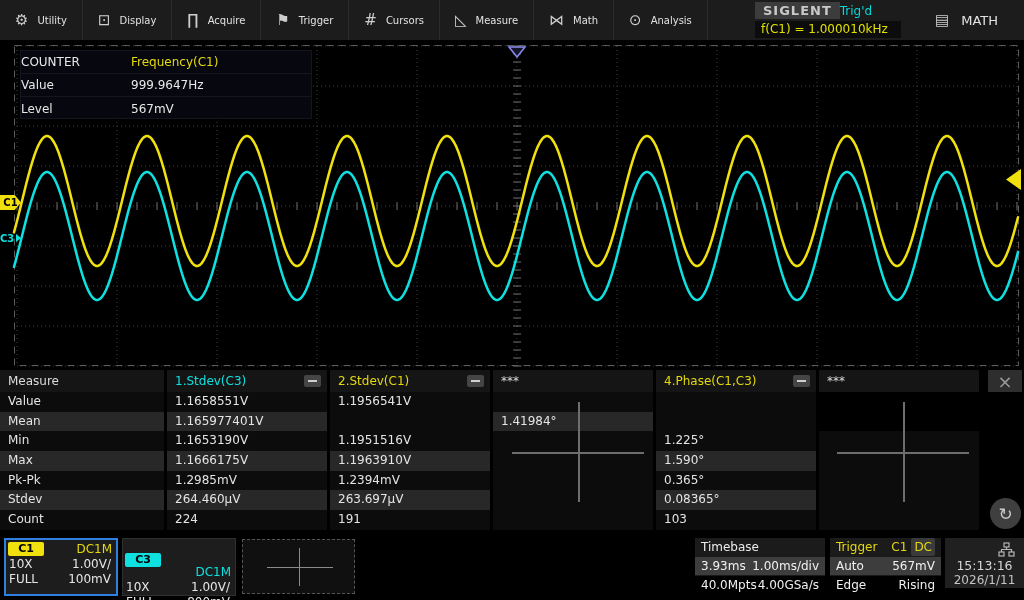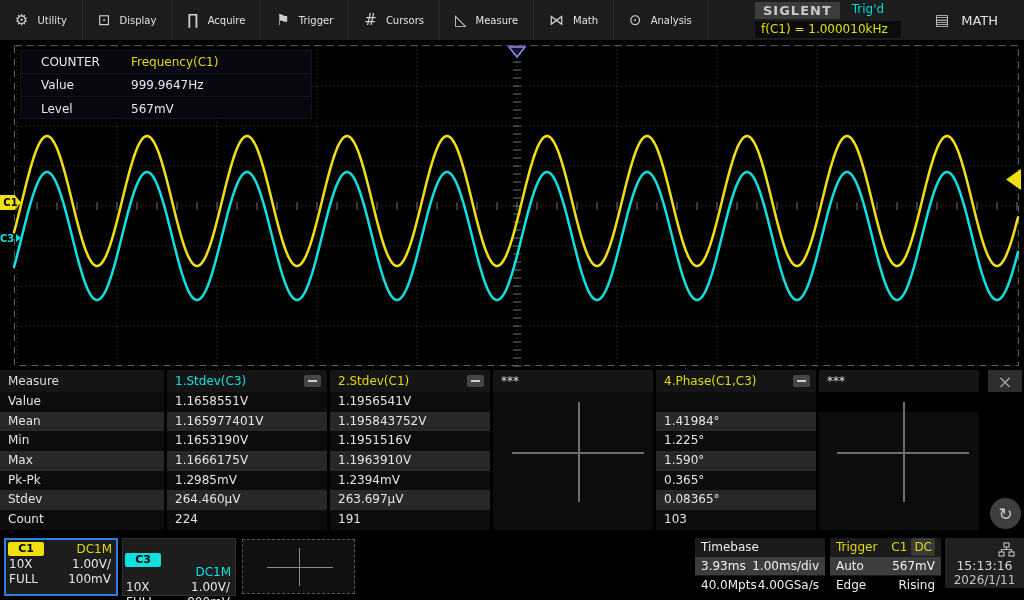--- a/index.html
+++ b/index.html
@@ -9,21 +9,21 @@
 
   
   .topbar{position:absolute;top:0;left:0;width:1024px;height:40px;background:#1c1c1c;
           display:flex;align-items:stretch;}
   .menu-item{display:flex;align-items:center;gap:9px;padding:0 15px;cursor:default;
              border-right:1px solid #2b2b2b;}
   .mi-icon{font-size:15px;color:#cfcfcf;line-height:1;}
   .mi-label{font-size:10px;color:#e2e2e2;}
   .brand-block{margin-left:auto;display:flex;flex-direction:column;justify-content:center;
                width:146px;gap:2px;padding:2px 0;}
-  .brand-row{display:flex;gap:12px;height:17px;}
+  .brand-row{display:flex;align-items:center;gap:0;height:17px;}
   .brand-logo{background:#3c3c3c;color:#c9c9c9;font-weight:bold;letter-spacing:1px;
               font-size:13px;padding:0 8px;height:17px;line-height:17px;}
   .trig-status{color:#00d8d8;font-size:12px;}
   .freq-readout{background:#0c0c0c;color:#e0e000;font-size:12px;height:17px;line-height:17px;
                 padding:0 6px;}
   .math-btn{display:flex;align-items:center;gap:12px;padding:0 26px 0 22px;margin-left:12px;}
   .math-btn .mi-icon{font-size:15px;}
   .math-btn .mi-label{font-size:13px;}
 
   
@@ -34,21 +34,21 @@
              clip-path:polygon(0 0,70% 0,100% 50%,70% 100%,0 100%);}
   .c3-marker{left:0;top:231px;color:#0fe0e0;display:flex;align-items:center;gap:2px;height:14px;}
   .c3-arrow{width:0;height:0;border-left:5px solid #0fe0e0;border-top:4px solid transparent;
             border-bottom:4px solid transparent;}
 
   
   .counter-panel{position:absolute;left:20px;top:50px;width:292px;height:69px;
                  background:rgba(8,9,16,0.92);border:1px solid #15151f;font-size:12px;z-index:4;}
   .cp-row{display:flex;height:23px;align-items:center;border-bottom:1px solid #15151d;}
   .cp-row:last-child{border-bottom:none;}
-  .cp-label{width:110px;padding-left:20px;color:#e8e8e8;}
+  .cp-label{width:110px;color:#e8e8e8;}
   .cp-value{color:#e8e8e8;}
   .c-yellow{color:#e3d90d;}
   .c-cyan{color:#0fe0e0;margin-top:24px;}
 
   
   .measure-table{position:absolute;left:0;top:370px;width:1024px;height:160px;font-size:12px;}
   .m-grid{display:grid;grid-template-columns:164px 160px 160px 160px 160px 160px 1fr;
           column-gap:3px;}
   .m-header .m-cell{background:#151515;height:22px;line-height:22px;position:relative;}
   .m-cell{padding-left:8px;white-space:nowrap;overflow:hidden;}
@@ -322,21 +322,20 @@
         <div class="m-grid m-row">
           <div class="m-cell filled">Value</div>
           <div class="m-cell filled">1.1658551V</div>
           <div class="m-cell filled">1.1956541V</div>
           <div class="m-cell blank"></div>
           <div class="m-cell blank"></div>
         </div>
         <div class="m-grid m-row striped">
           <div class="m-cell filled">Mean</div>
           <div class="m-cell filled">1.165977401V</div>
-          <div class="m-cell filled">1.195843752V</div>
           <div class="m-cell blank"></div>
           <div class="m-cell filled">1.41984°</div>
           <div class="m-cell blank"></div>
         </div>
         <div class="m-grid m-row">
           <div class="m-cell filled">Min</div>
           <div class="m-cell filled">1.1653190V</div>
           <div class="m-cell filled">1.1951516V</div>
           <div class="m-cell blank"></div>
           <div class="m-cell filled">1.225°</div>

